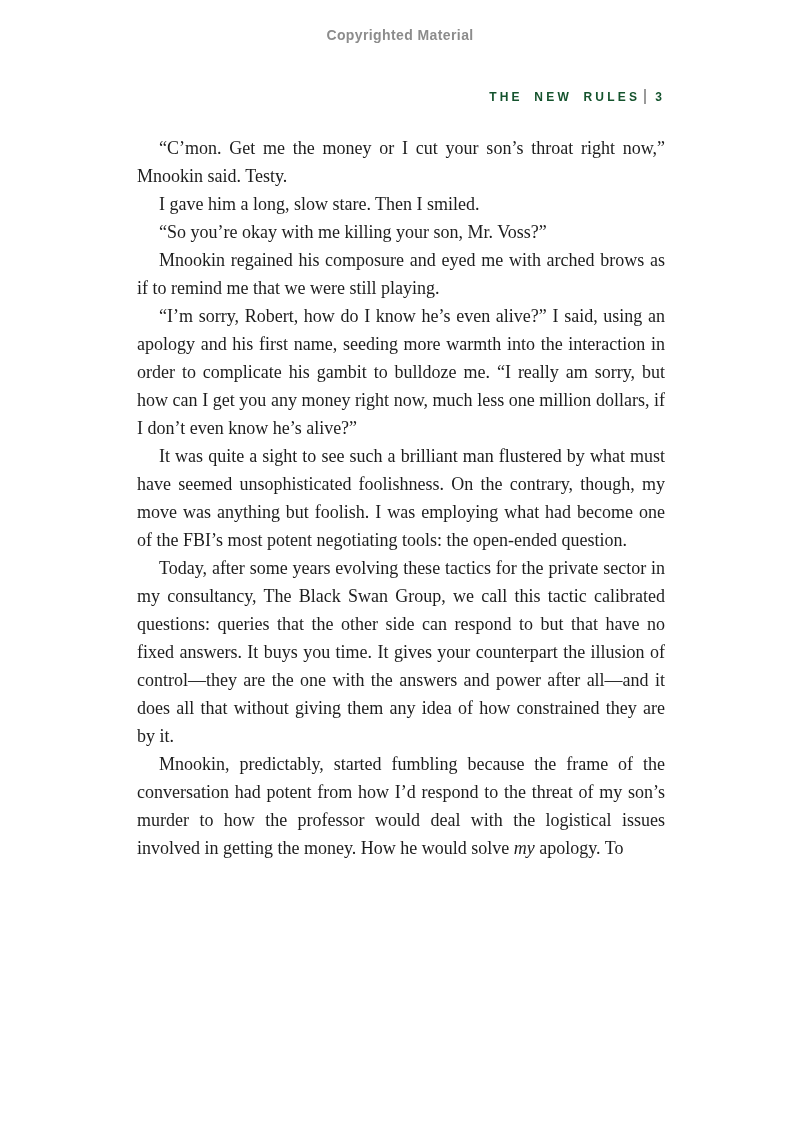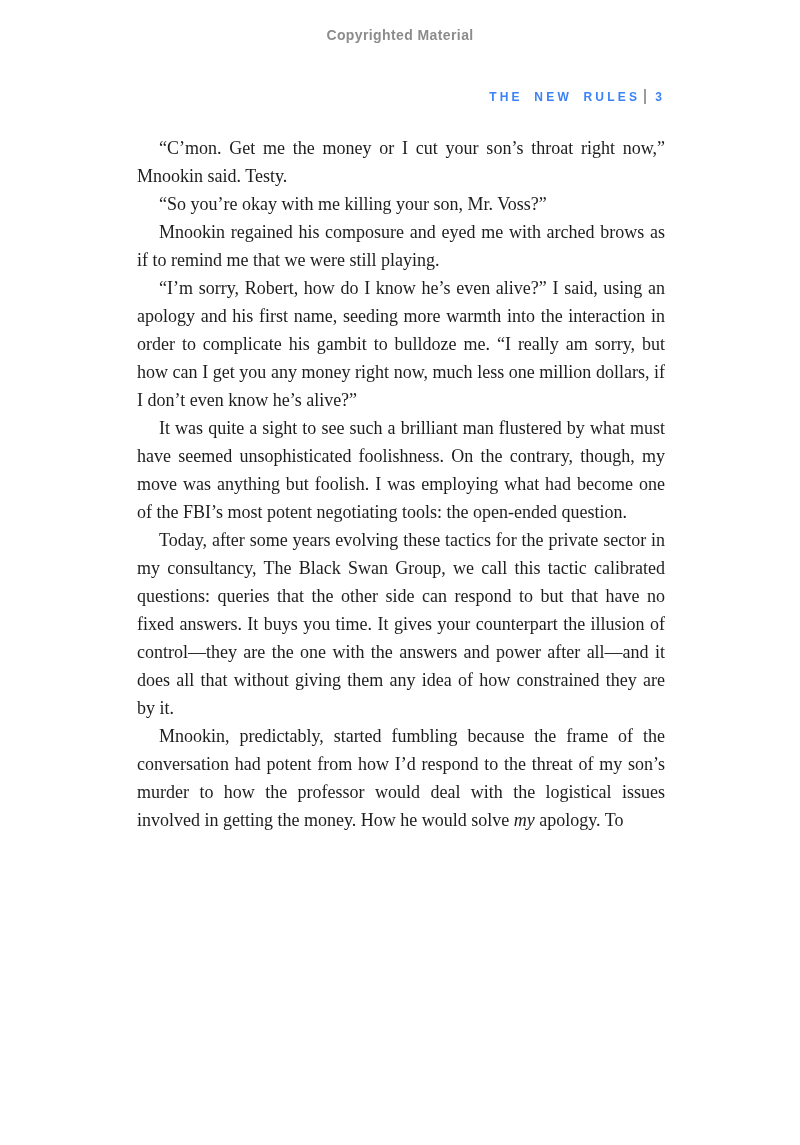--- a/index.html
+++ b/index.html
@@ -32,21 +32,21 @@
     position: absolute;
     top: 89px;
     right: 135px;
     display: flex;
     align-items: center;
     font-family: "Liberation Sans", sans-serif;
     font-weight: bold;
     font-size: 12px;
     letter-spacing: 3.2px;
     word-spacing: 5px;
-    color: #3b82f6;
+    color: #14532d;
     white-space: nowrap;
   }
   .running-head .sep {
     display: inline-block;
     width: 2px;
     height: 15px;
     background: #9a9a9a;
     margin: 0 9px 0 4px;
   }
   .body-text {
@@ -73,20 +73,21 @@
   <div class="copyright top">Copyrighted Material</div>
 
   <div class="running-head">
     <span>THE NEW RULES</span>
     <span class="sep"></span>
     <span>3</span>
   </div>
 
   <div class="body-text" id="body-text">
       <p><span>“C’mon. Get me the money or I cut your son’s throat right now,” Mnookin said. Testy.</span></p>
+      <p><span>I gave him a long, slow stare. Then I smiled.</span></p>
       <p><span>“So you’re okay with me killing your son, Mr. Voss?”</span></p>
       <p><span>Mnookin regained his composure and eyed me with arched brows as if to remind me that we were still playing.</span></p>
       <p><span>“I’m sorry, Robert, how do I know he’s even alive?” I said, using an apology and his first name, seeding more warmth into the interaction in order to complicate his gambit to bulldoze me. “I really am sorry, but how can I get you any money right now, much less one million dollars, if I don’t even know he’s alive?”</span></p>
       <p><span>It was quite a sight to see such a brilliant man flustered by what must have seemed unsophisticated foolishness. On the contrary, though, my move was anything but foolish. I was employing what had become one of the FBI’s most potent negotiating tools: the open-ended question.</span></p>
       <p><span>Today, after some years evolving these tactics for the private sector in my consultancy, The Black Swan Group, we call this tactic calibrated questions: queries that the other side can respond to but that have no fixed answers. It buys you time. It gives your counterpart the illusion of control—they are the one with the answers and power after all—and it does all that without giving them any idea of how constrained they are by it.</span></p>
       <p><span>Mnookin, predictably, started fumbling because the frame of the conversation had potent from how I’d respond to the threat of my son’s murder to how the professor would deal with the logistical issues involved in getting the money. How he would solve </span><span class="italic">my</span><span> apology. To</span></p>
     </div>
 
   <div class="copyright bottom">Copyrighted Material</div>
 

